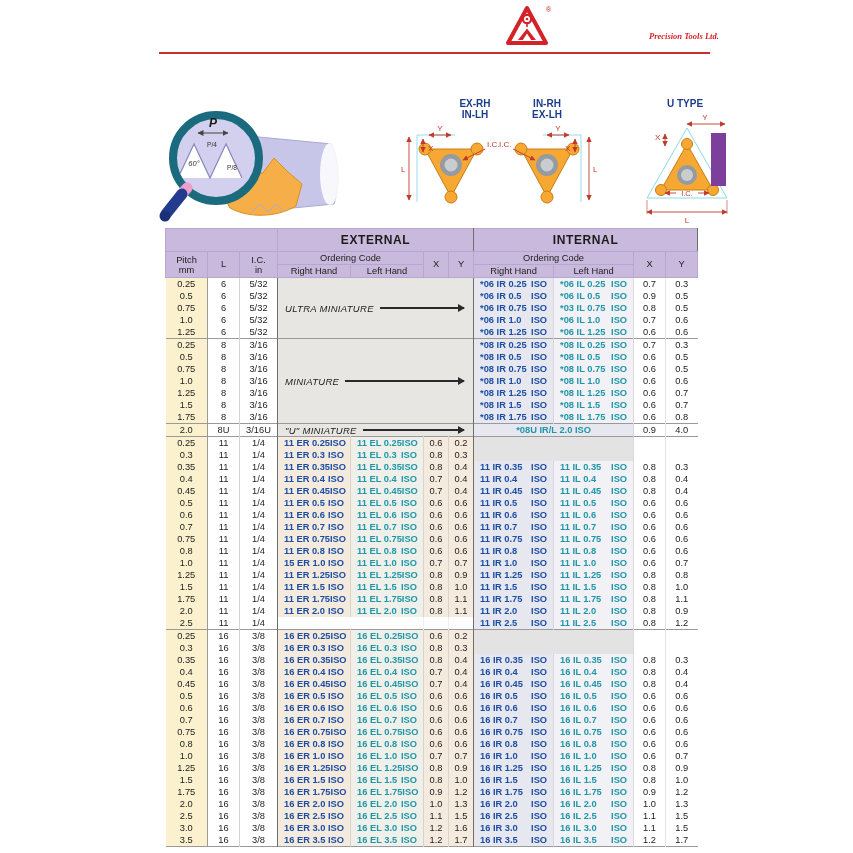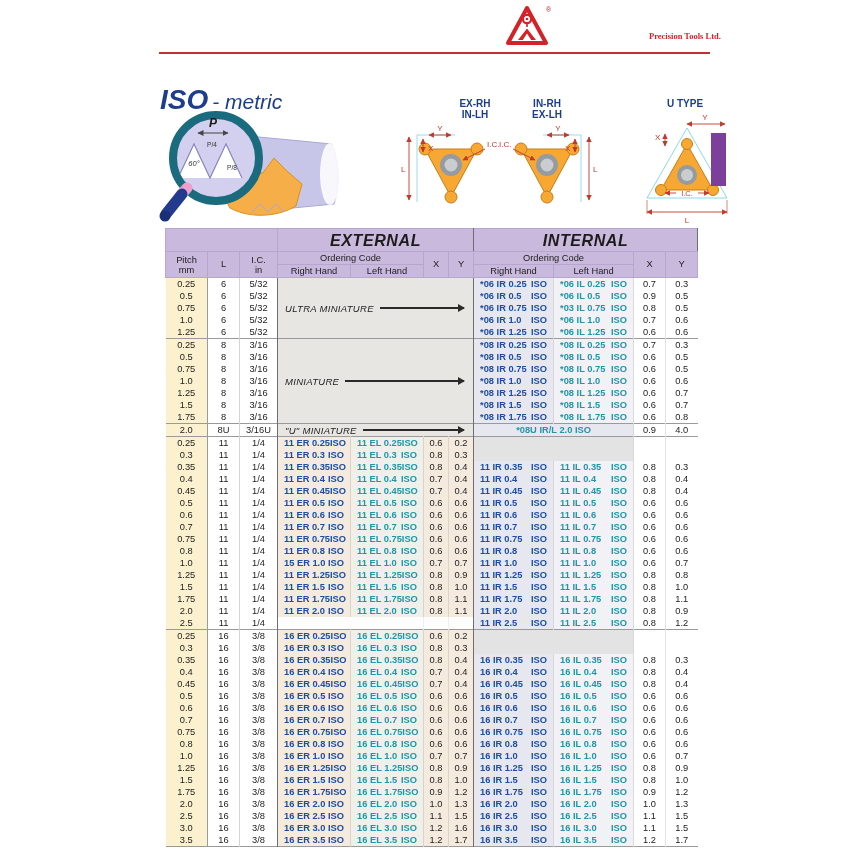--- a/index.html
+++ b/index.html
@@ -3,37 +3,37 @@
 <meta charset="utf-8">
 <style>
   html,body{margin:0;padding:0;background:#fff;}
   .page{position:relative;width:853px;height:853px;background:#ffffff;font-family:"Liberation Sans",sans-serif;overflow:hidden;}
 
   
   .title{position:absolute;left:158px;top:11px;font-size:26px;font-weight:bold;color:#16376f;letter-spacing:-0.5px;}
   .hr-red{position:absolute;left:159px;top:52px;width:551px;height:2px;background:#c5302e;}
   .logo-emblem{position:absolute;left:505px;top:4px;}
   .brand{position:absolute;left:551px;top:12px;font-family:"Liberation Serif",serif;font-style:italic;font-weight:bold;font-size:29px;color:#d42229;letter-spacing:-1px;}
-  .brand-suffix{position:absolute;left:649px;top:31px;font-family:"Liberation Serif",serif;font-weight:bold;font-size:8.5px;color:#d42229;}
+  .brand-suffix{position:absolute;left:649px;top:31px;font-family:"Liberation Serif",serif;font-style:italic;font-weight:bold;font-size:8.5px;color:#d42229;}
 
   
   .iso-line{position:absolute;left:160px;top:84px;color:#1d3d8d;white-space:nowrap;}
   .iso-line .series{font-size:28px;font-weight:bold;font-style:italic;}
   .iso-line .sub{font-size:21px;font-style:italic;margin-left:4px;}
 
   .mag-svg{position:absolute;left:156px;top:106px;}
   .diagrams-svg{position:absolute;left:395px;top:94px;}
   .purple-tab{position:absolute;left:711px;top:133px;width:15px;height:53px;background:#7c3f9b;}
 
   
   table.tt{position:absolute;left:165px;top:228px;width:532px;border-collapse:collapse;table-layout:fixed;font-size:9.3px;color:#1c1c1c;}
   .tt td,.tt th{padding:0;height:12px;line-height:11px;text-align:center;overflow:hidden;white-space:nowrap;vertical-align:middle;}
   .tt thead th{background:#c9b9dc;border:1px solid #b7a7d0;font-size:9.3px;font-weight:normal;}
   .tt thead{border-bottom:1.5px solid #6e6e6e;}
-  .tt thead th.sec{font-size:16px;font-weight:bold;font-style:italic;letter-spacing:0.6px;height:22px;border-left:1.5px solid #6e6e6e;border-right:1.5px solid #6e6e6e;}
+  .tt thead th.sec{font-size:12px;font-weight:bold;letter-spacing:0.6px;height:22px;border-left:1.5px solid #6e6e6e;border-right:1.5px solid #6e6e6e;}
   .tt thead th.htop{height:22px;}
   .tt thead th.two div{line-height:10px;}
   .tt tbody{border-bottom:1px solid #9a9a9a;}
   tr.gs td{border-top:1px solid #9a9a9a;}
   td.pitch{background:#fbf1cf;border-right:1px solid #9a9a9a;}
   td.lc{background:#fff;border-right:1px solid #d3d3d3;}
   td.icc{background:#fff;border-right:1.5px solid #6e6e6e;}
   td.erh{background:#f4eade;border-right:1px solid #ddd2c6;}
   td.elh{background:#eef0e9;border-right:1px solid #d5d5cd;}
   td.ex{background:#f4eade;border-right:1px solid #ddd2c6;}
@@ -67,23 +67,20 @@
     <path d="M22 4 L41 39 L3 39 Z" fill="#ffffff" stroke="#d42229" stroke-width="4" stroke-linejoin="round"></path>
     <circle cx="22" cy="15" r="4.2" fill="none" stroke="#d42229" stroke-width="2.2"></circle>
     <circle cx="22" cy="15" r="1.3" fill="#d42229"></circle>
     <line x1="22" y1="19.5" x2="22" y2="23" stroke="#d42229" stroke-width="1.6"></line>
     <path d="M13 36 L22 24.5 L31 36 L26.2 36 L22 29.5 L17.8 36 Z" fill="#d42229"></path>
     <text x="41" y="8" font-size="7" fill="#d42229">®</text>
   </svg>
   <div class="brand-suffix">Precision Tools Ltd.</div>
   <div class="hr-red"></div>
 
-  <div class="iso-line">
-    <span class="series">ISO</span><span class="sub">- metric</span>
-  </div>
 
   <svg class="mag-svg" width="192" height="120" viewBox="0 0 192 120">
     <defs>
       <marker id="mr" markerWidth="7" markerHeight="7" refX="5.5" refY="3" orient="auto-start-reverse">
         <path d="M0 0 L6 3 L0 6 Z" fill="#444"></path>
       </marker>
       <clipPath id="lens">
           <circle cx="60" cy="52" r="39"></circle>
         </clipPath>
     </defs>

